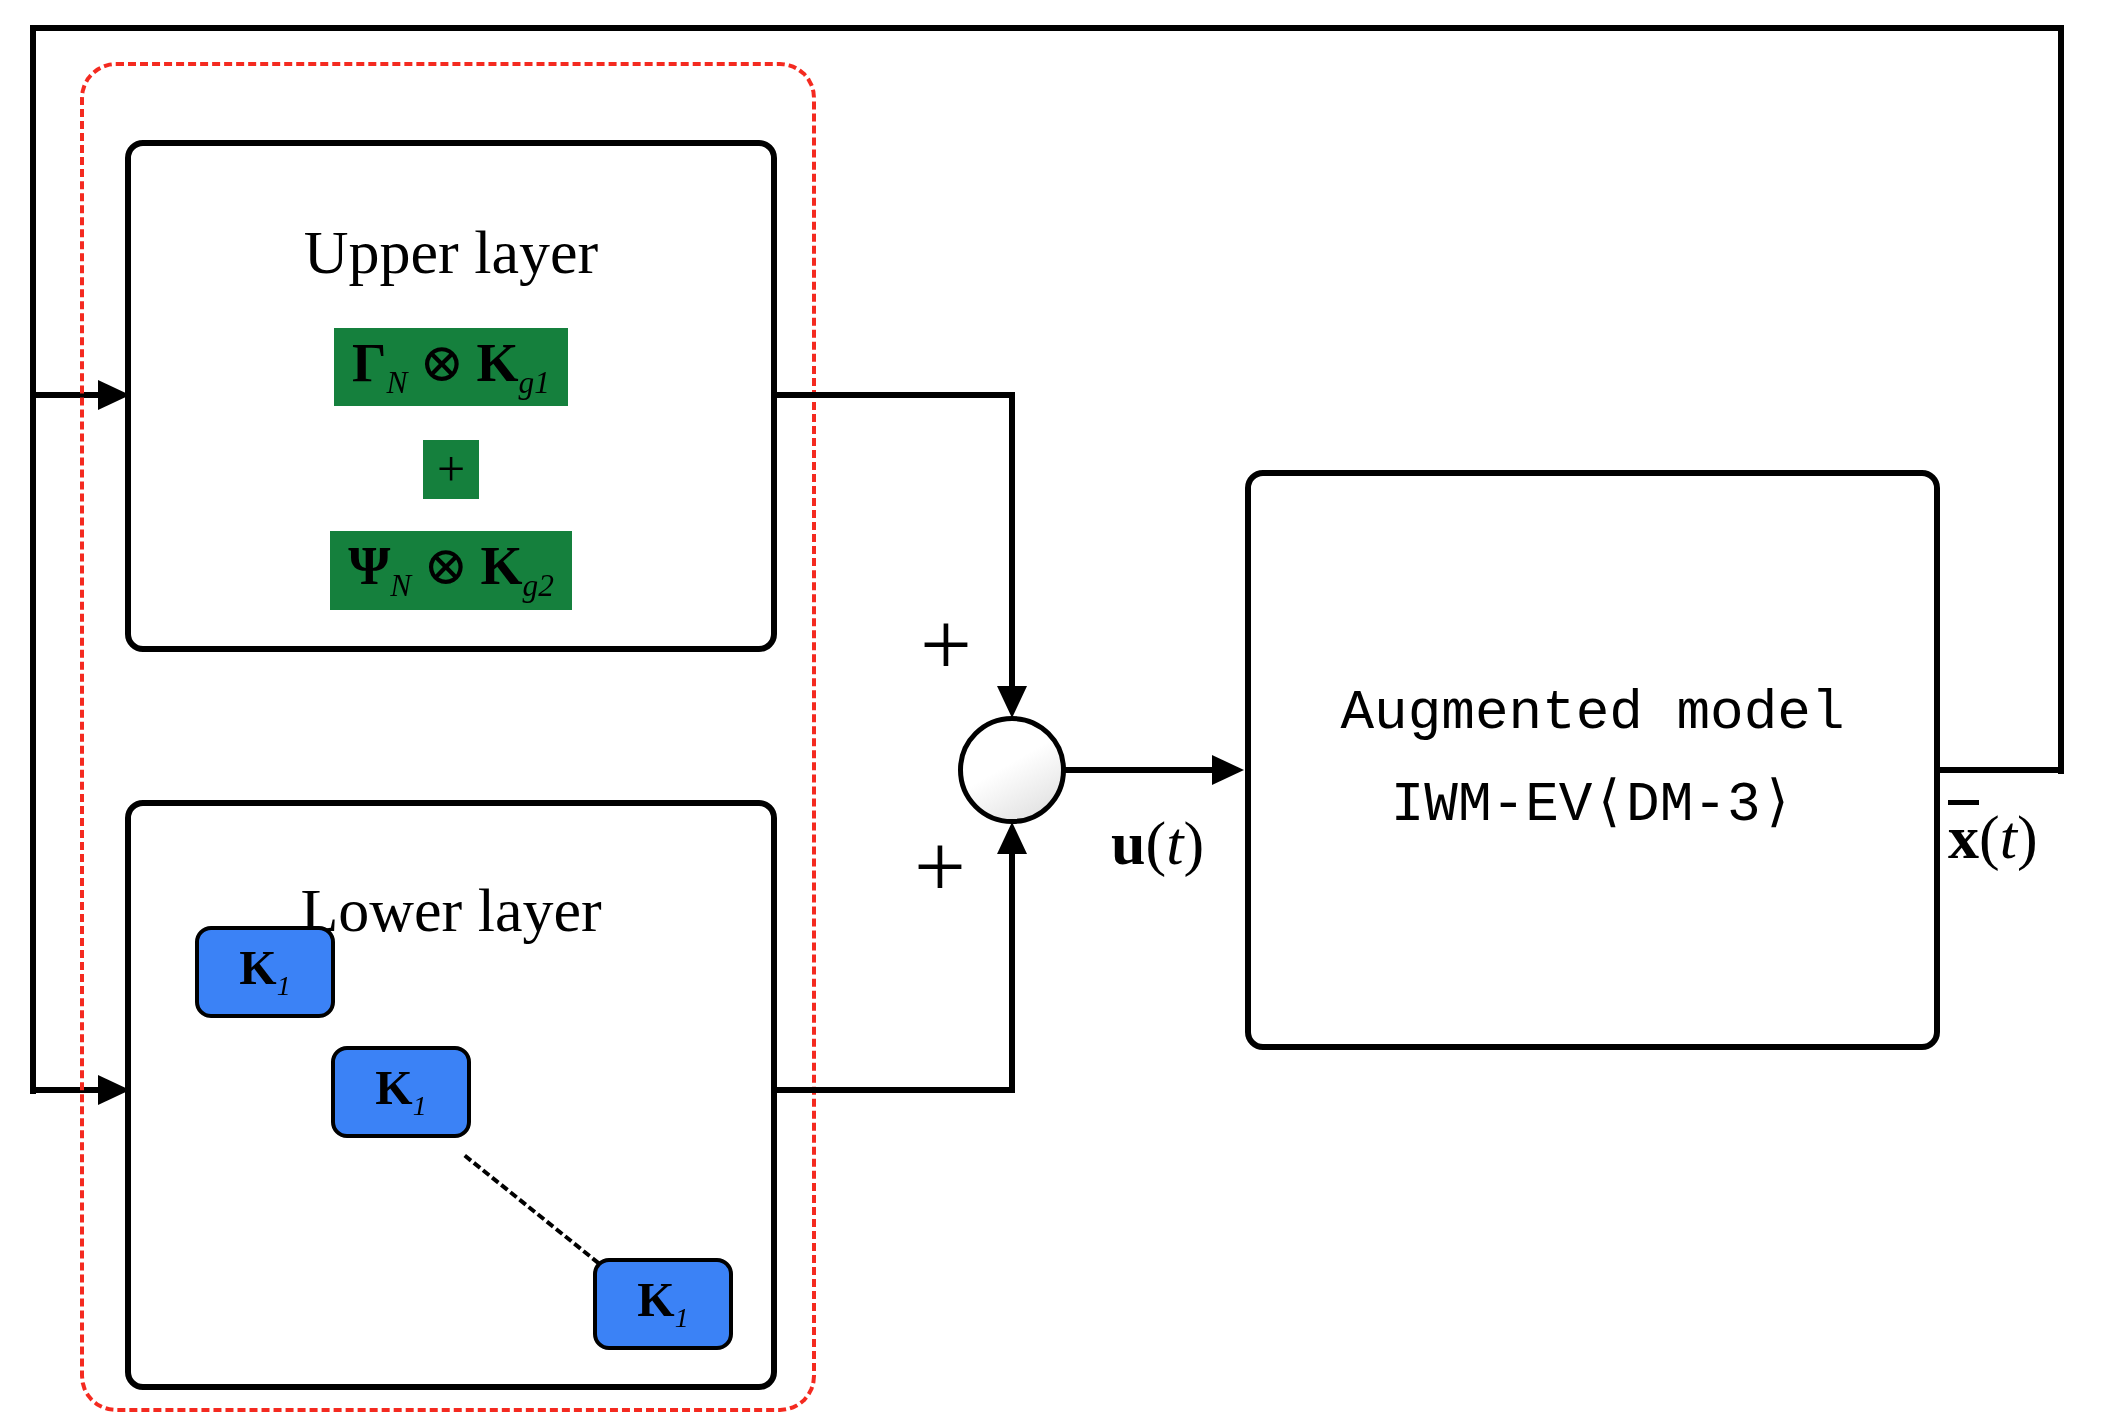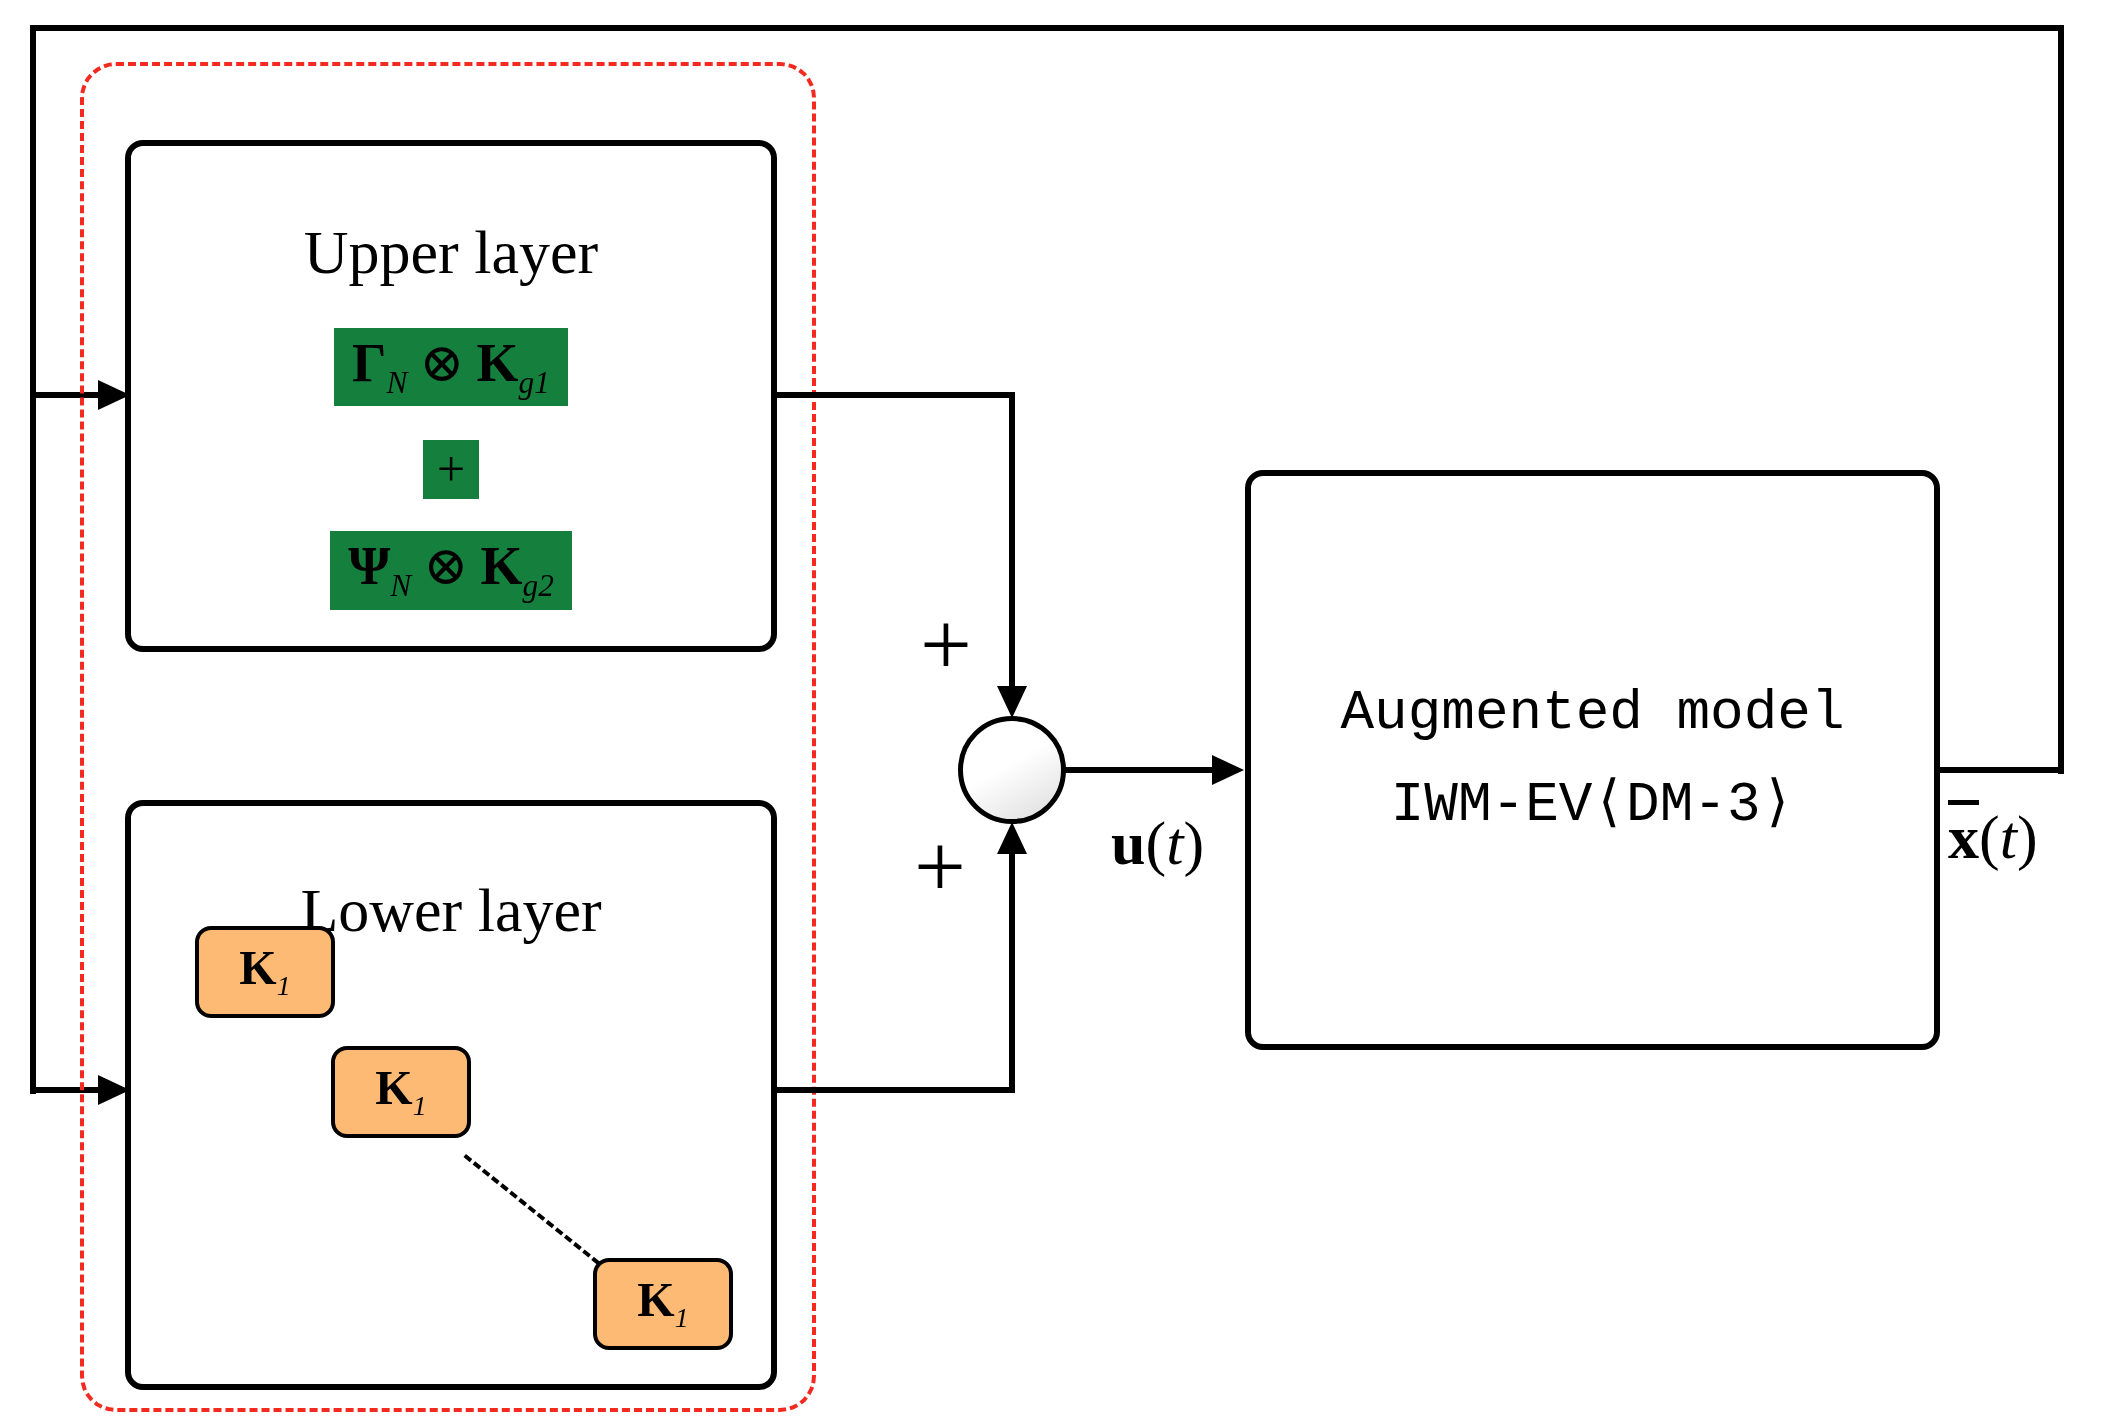--- a/index.html
+++ b/index.html
@@ -24,21 +24,21 @@
 
   .upper-box { display:flex; flex-direction:column; align-items:center; padding-top:24px; }
   .layer-title { font-size:62px; line-height:1.1;margin-top:48px; }
 
   .hl { background:#15803d; padding:6px 18px; }
   .formula { font-weight:bold; font-size:54px; line-height:1.1; white-space:nowrap; }
   .formula sub { font-size:0.58em; font-style:italic; font-weight:normal; }
   .formula .op { font-weight:normal; padding:0 12px; }
   .plus-hl { font-size:50px; font-weight:normal; padding:2px 14px; line-height:1.1; }
 
-  .kbox { position:absolute; border:4px solid #000; border-radius:16px; background:#fdba74;
+  .kbox { position:absolute; border:4px solid #000; border-radius:16px; background:#3b82f6;
           display:flex; align-items:center; justify-content:center; }
   .kbox .formula { font-size:48px; }
 
   .dash-diag { position:absolute; border-top:4px dashed #000; transform-origin:0 0; }
 
   .sum-plus { position:absolute; font-size:92px; line-height:1; }
 
   .sig { position:absolute; font-size:62px; line-height:1; white-space:nowrap; }
   .sig .bsym { font-weight:bold; }
   .sig .ital { font-style:italic; }

